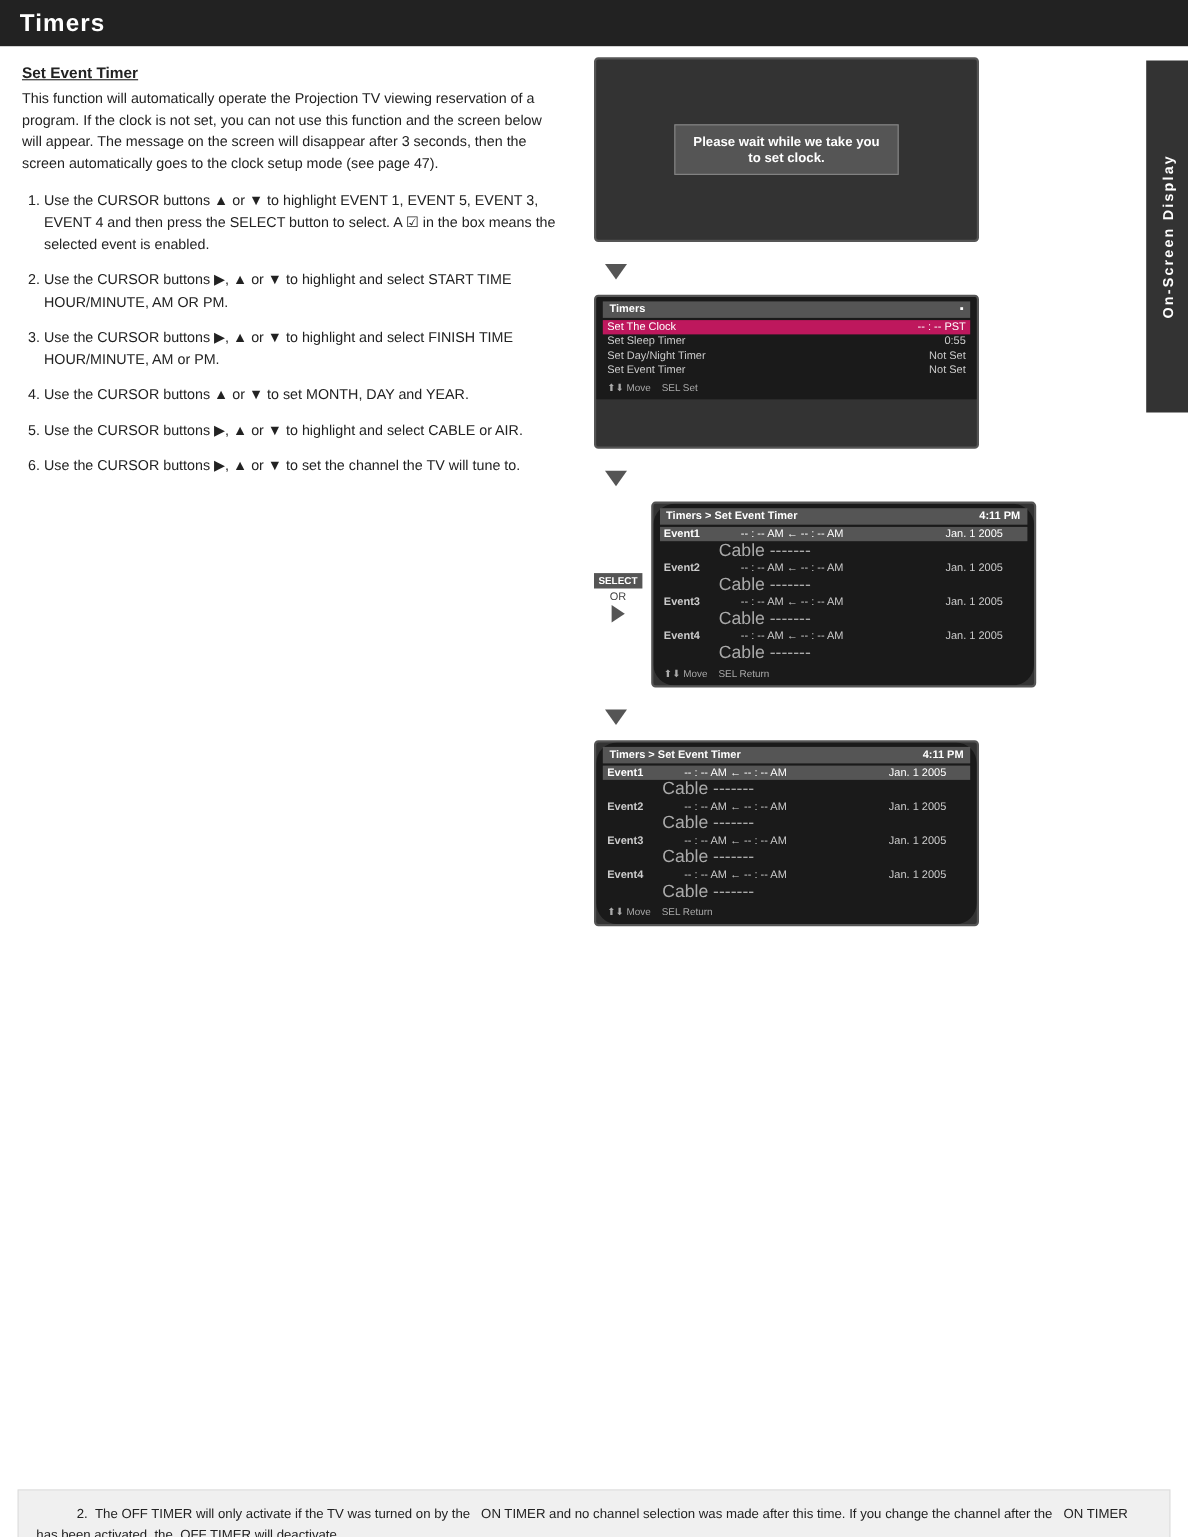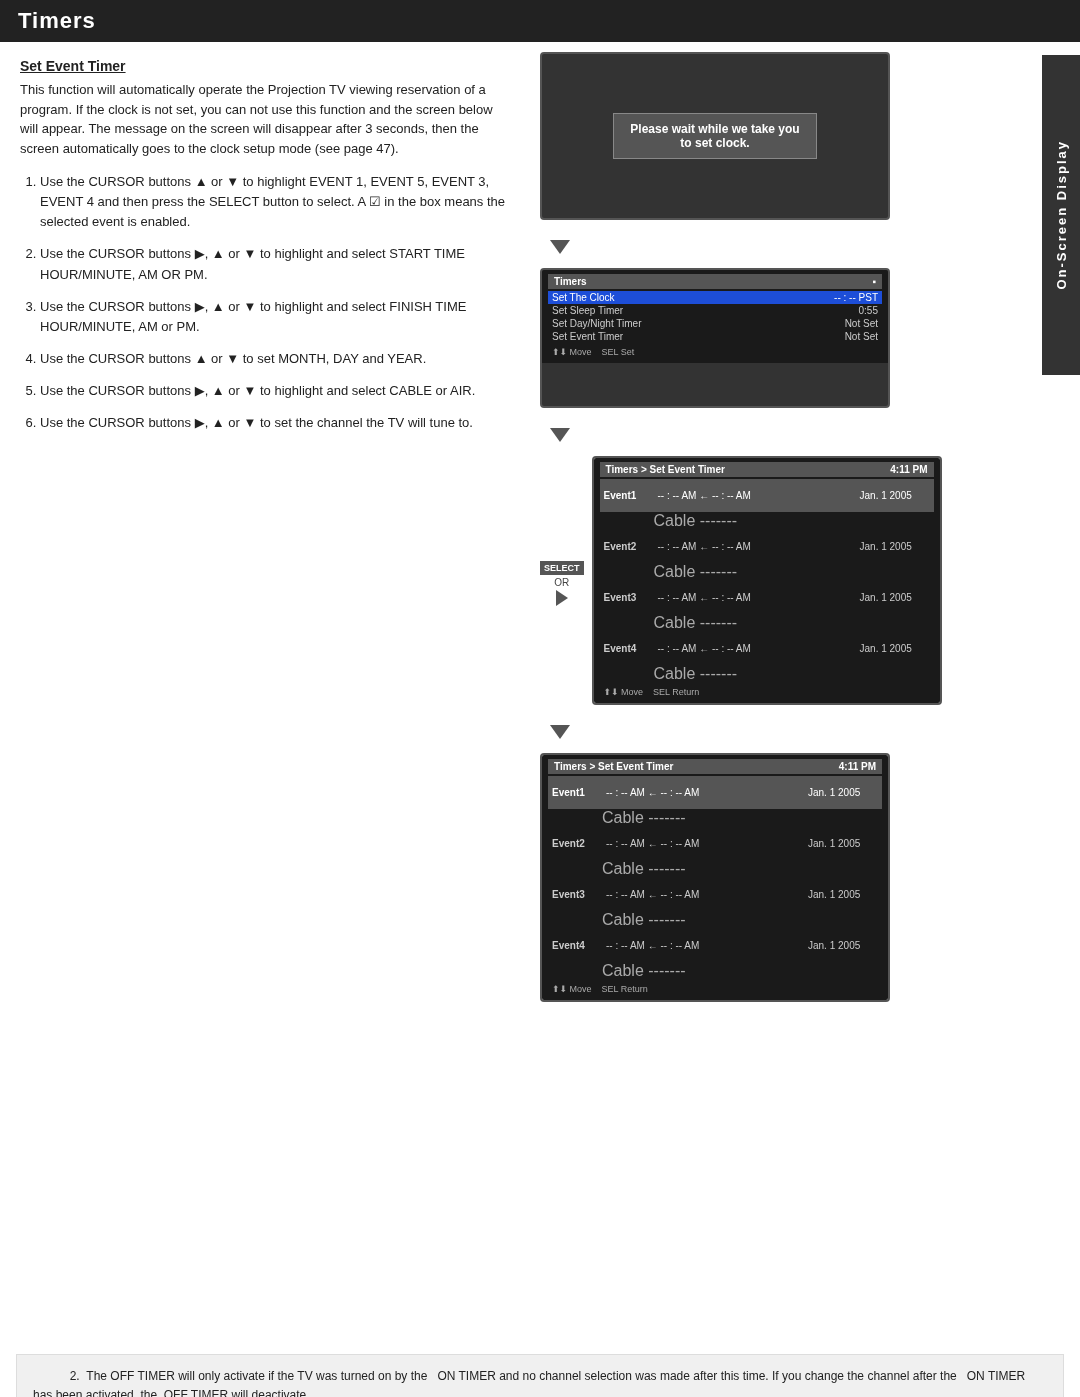--- a/index.html
+++ b/index.html
@@ -147,56 +147,57 @@
       justify-content: space-between;
     }
     .tv-menu-row {
       display: flex;
       justify-content: space-between;
       padding: 1px 4px;
       font-size: 10px;
       color: #ccc;
     }
     .tv-menu-row.highlighted {
-      background: #1d4ed8;
+      background: #be185d;
       color: #fff;
     }
     .tv-menu-footer {
       color: #aaa;
       font-size: 9px;
       padding: 2px 4px;
       margin-top: 2px;
     }
 
     .tv-screen-3 {
       width: 350px;
       min-height: 160px;
     }
     .tv-event-menu {
       background: #1a1a1a;
       color: #eee;
       font-size: 10px;
       padding: 4px 6px;
+      border-radius: 19px;
     }
     .tv-event-title {
       background: #555;
       color: #fff;
       font-weight: bold;
       padding: 2px 6px;
       font-size: 10px;
       display: flex;
       justify-content: space-between;
       margin-bottom: 2px;
     }
     .tv-event-row {
       display: flex;
-      padding: 11px 4px;
+      padding: 1px 4px;
       font-size: 10px;
       color: #ccc;
-      gap: 4px;
+      gap: 20px;
     }
     .tv-event-row.highlighted {
       background: #555;
       color: #fff;
     }
     .tv-event-row .evt-label {
       width: 50px;
       font-weight: bold;
     }
     .tv-event-row .evt-val {

